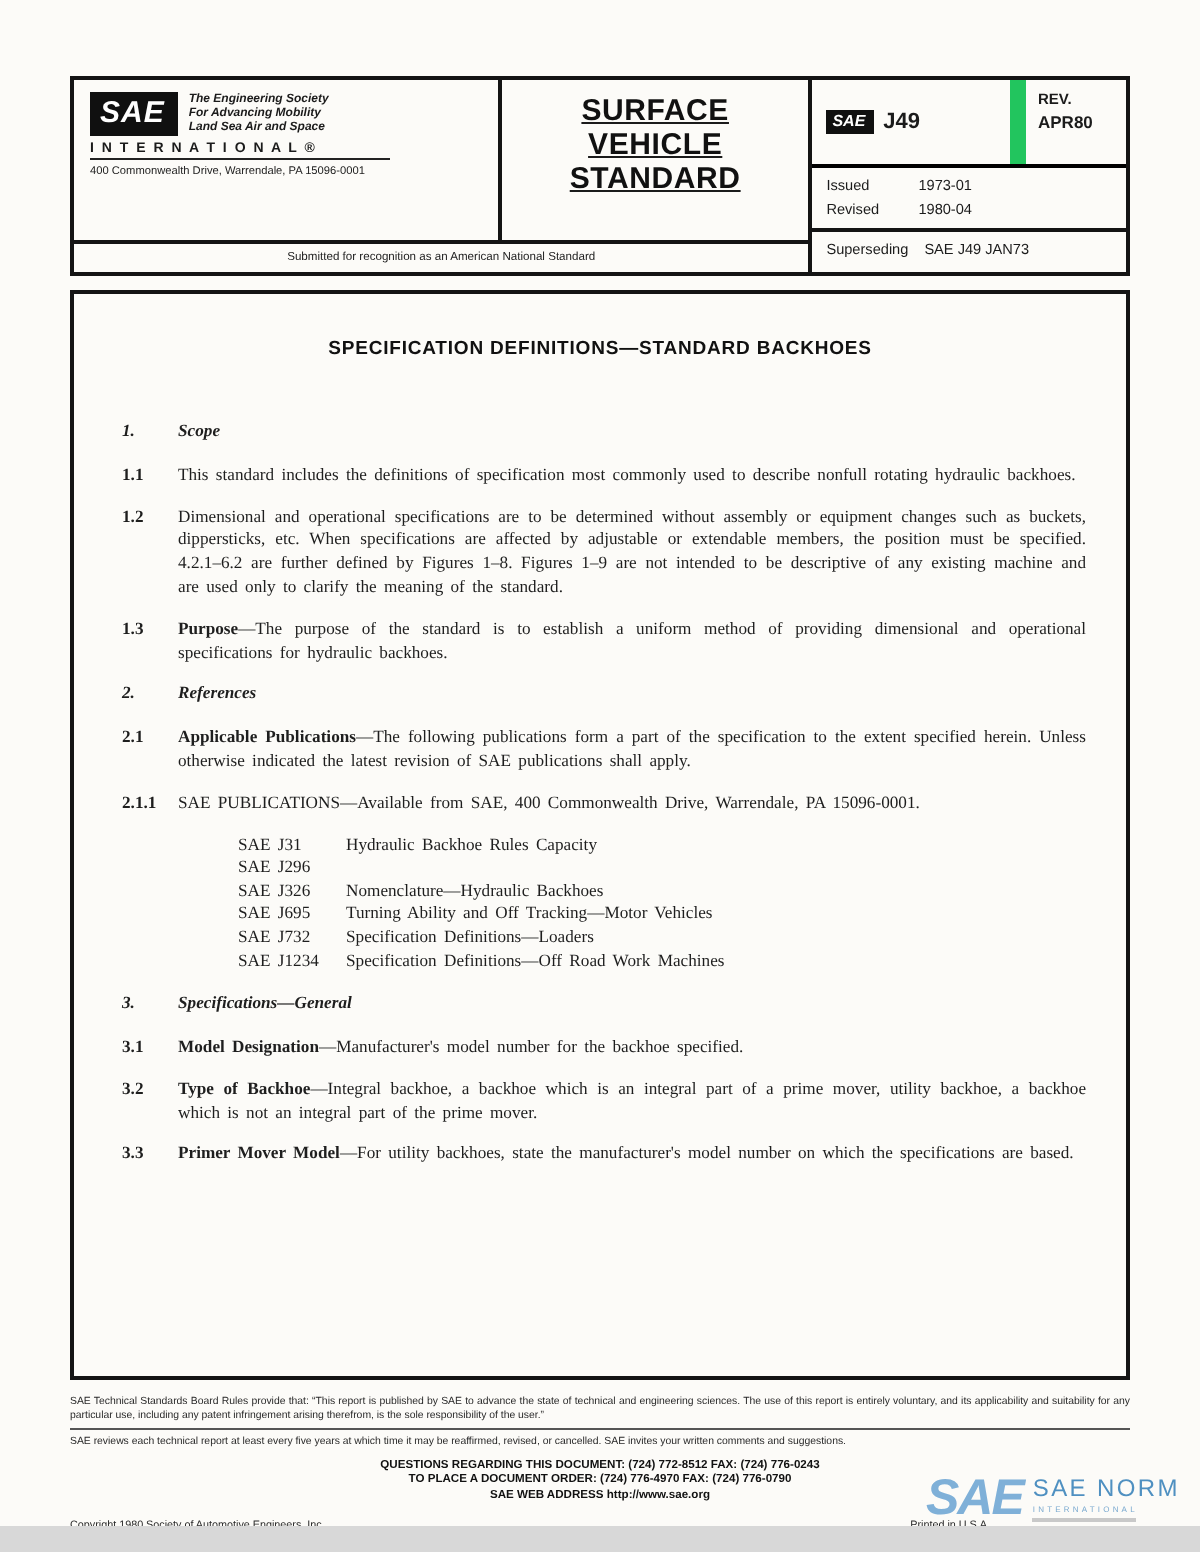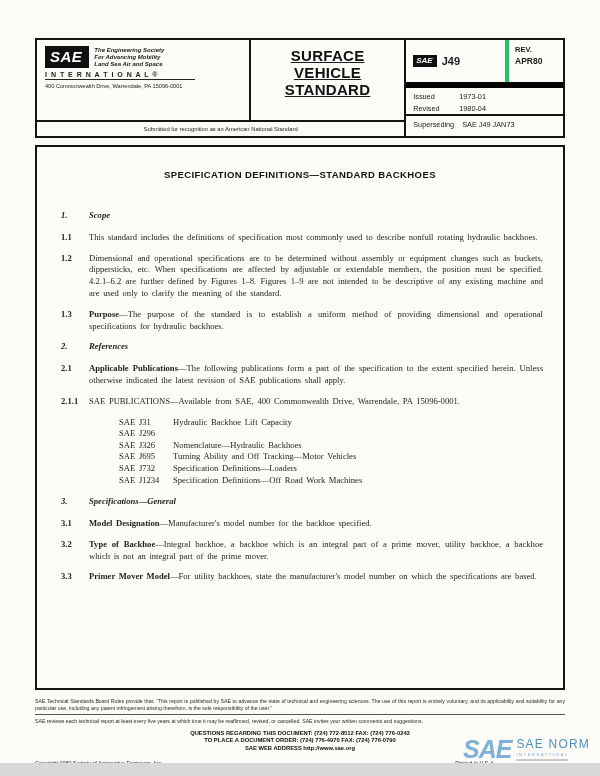--- a/index.html
+++ b/index.html
@@ -45,26 +45,26 @@
   }
   .h-right { width:160px; border-left:2px solid #141414; display:flex; flex-direction:column; }
   .num-row { height:42px; display:flex; }
   .j-cell { flex:1; display:flex; align-items:center; gap:5px; padding-left:7px; }
   .sae-badge-mini {
     background:#101010; color:#fff; font-weight:bold; font-style:italic;
     font-size:8px; line-height:8px; padding:2px 4px 2px 3px;
   }
   .j-num { font-weight:bold; font-size:11px; }
   .rev-cell {
-    width:58px; border-left:4px solid #22c55e; padding:5px 0 0 6px;
+    width:58px; border-left:8px solid #22c55e; padding:5px 0 0 6px;
     display:flex; flex-direction:column; gap:2px;
   }
   .rev-label { font-weight:bold; font-size:7.5px; }
   .rev-value { font-weight:bold; font-size:8.5px; }
-  .issued-cell { height:32px; border-top:6px solid #000000; padding:3px 0 0 7px; font-size:7.3px; line-height:12px; }
+  .issued-cell { height:32px; border-top:2px solid #000000; padding:3px 0 0 7px; font-size:7.3px; line-height:12px; }
   .date-row { display:flex; }
   .date-label { width:46px; }
   .super-cell { flex:1; border-top:2px solid #141414; padding:4px 0 0 7px; font-size:7.3px; display:flex; gap:8px; }
 
   
   .main-box {
     position:absolute; left:35px; top:145px; width:530px; height:545px;
     border:2px solid #141414; overflow:hidden;
   }
   .doc-title {
@@ -203,21 +203,21 @@
       </div>
 
       <div class="para">
         <span class="pnum">2.1.1</span>
         <div class="ptext"><span class="plead-caps">SAE PUBLICATIONS</span><span>—Available from SAE, 400 Commonwealth Drive, Warrendale, PA 15096-0001.</span></div>
       </div>
 
       <div class="pubs">
         <div class="pub-row">
           <span class="pub-code">SAE J31</span>
-          <span class="pub-title">Hydraulic Backhoe Lift Capacity</span>
+          <span class="pub-title">Hydraulic Backhoe Rules Capacity</span>
         </div>
         <div class="pub-row">
           <span class="pub-code">SAE J296</span>
         </div>
         <div class="pub-row">
           <span class="pub-code">SAE J326</span>
           <span class="pub-title">Nomenclature—Hydraulic Backhoes</span>
         </div>
         <div class="pub-row">
           <span class="pub-code">SAE J695</span>

